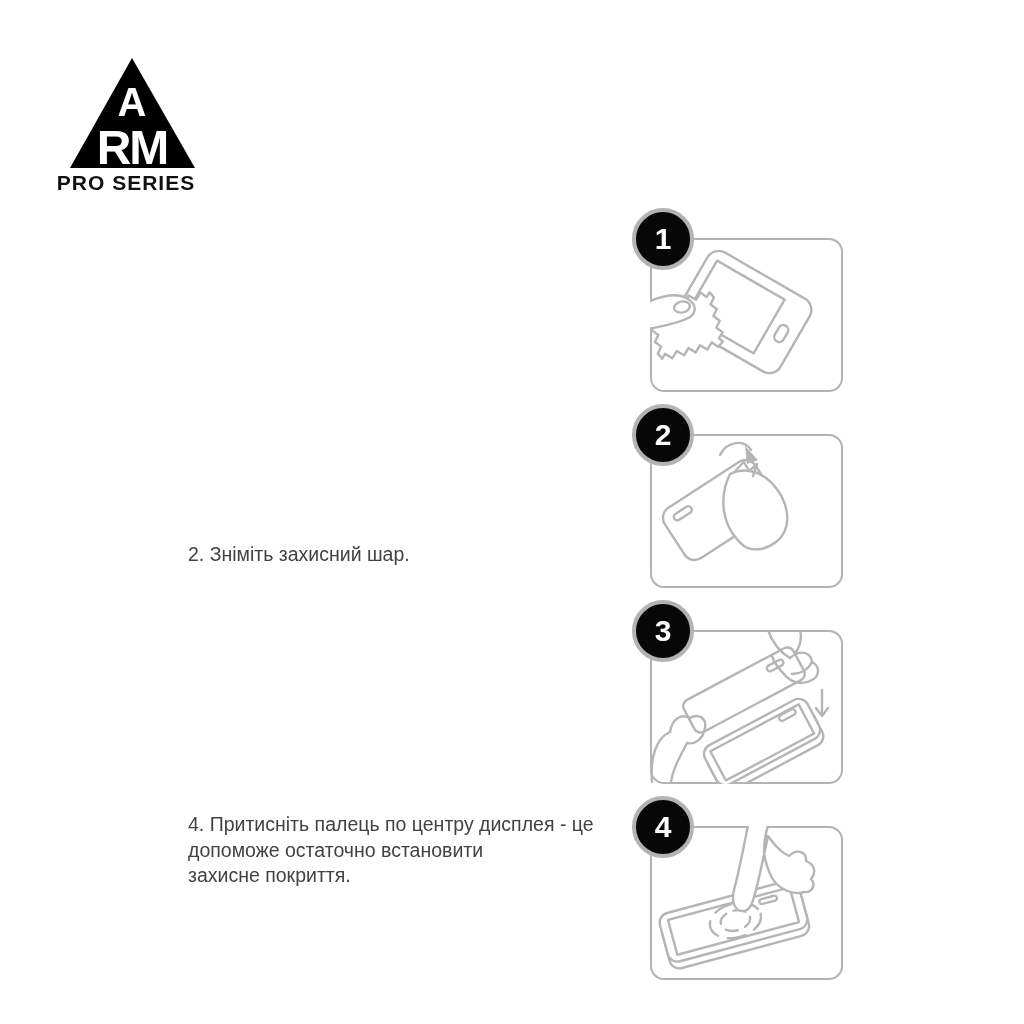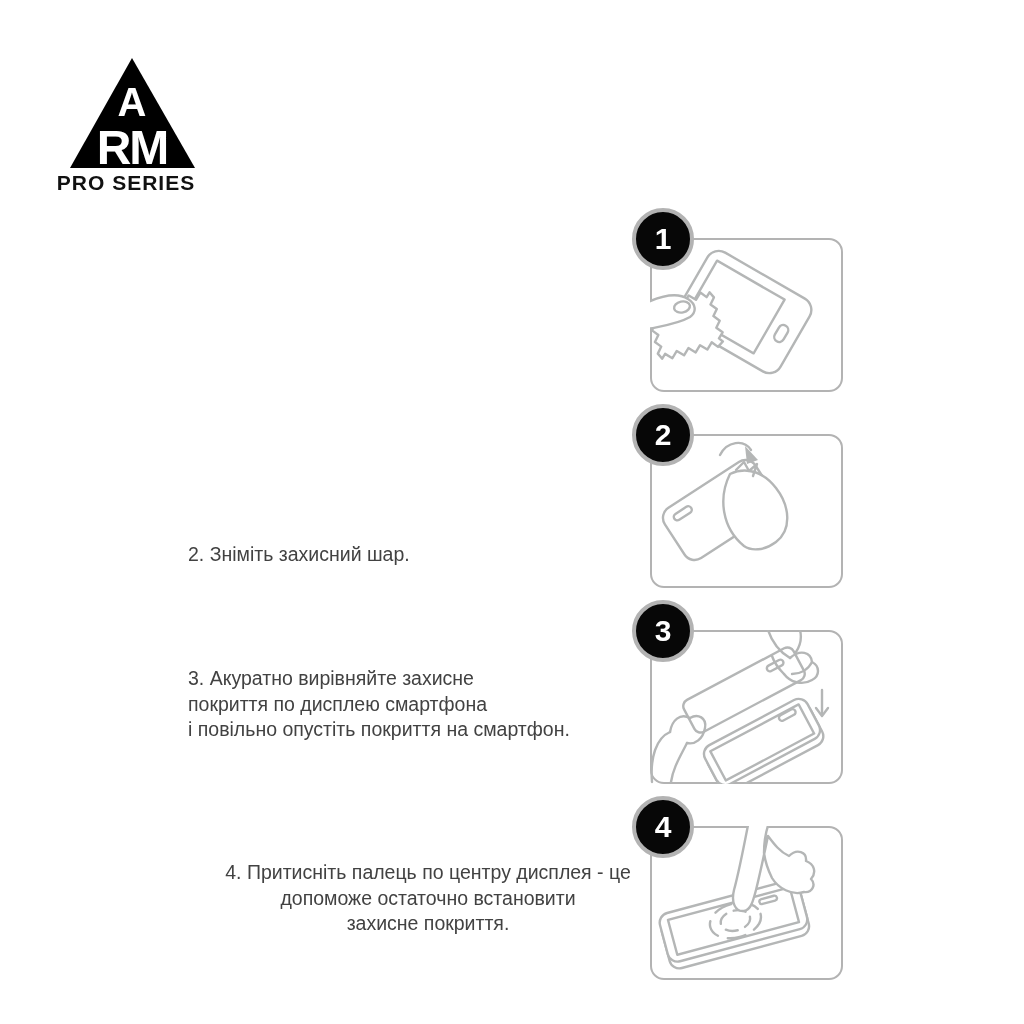--- a/index.html
+++ b/index.html
@@ -17,21 +17,21 @@
   }
   
   .step-text{
     position:absolute;left:188px;width:480px;
     font-size:19.5px;line-height:25.5px;color:#424242;
     white-space:pre-line;
   }
   .step-text.s1{top:269px;}
   .step-text.s2{top:498px;margin-top:44px;}
   .step-text.s3{top:666px;}
-  .step-text.s4{top:860px;text-align:center;}
+  .step-text.s4{top:812px;}
   
   .panel{
     position:absolute;left:650px;width:193px;height:154px;
     border:2px solid #b3b3b3;border-radius:14px;box-sizing:border-box;
     background:#ffffff;
   }
   .panel.p1{top:238px;}
   .panel.p2{top:434px;}
   .panel.p3{top:630px;}
   .panel.p4{top:826px;}
@@ -60,23 +60,20 @@
 
   <svg class="logo" viewBox="0 0 144 146">
     <polygon points="14,116 139,116 76,6" fill="#000000"></polygon>
     <text x="76" y="64" text-anchor="middle" fill="#ffffff" font-family="Liberation Sans, sans-serif" font-weight="700" font-size="40">A</text>
     <text x="76" y="112" text-anchor="middle" fill="#ffffff" font-family="Liberation Sans, sans-serif" font-weight="700" font-size="48" letter-spacing="-2">RM</text>
     <text x="70" y="138" text-anchor="middle" fill="#111111" font-family="Liberation Sans, sans-serif" font-weight="700" font-size="21" letter-spacing="1">PRO SERIES</text>
   </svg>
 
 
   <div class="step-text s2">2. Зніміть захисний шар.</div>
-  <div class="step-text s3">3. Акуратно вирівняйте захисне
-покриття по дисплею смартфона
-і повільно опустіть покриття на смартфон.</div>
   <div class="step-text s4">4. Притисніть палець по центру дисплея - це
 допоможе остаточно встановити
 захисне покриття.</div>
 
   <div class="badge b1">1</div>
   <div class="badge b2">2</div>
   <div class="badge b3">3</div>
   <div class="badge b4">4</div>
 
   <div class="panel p1">

